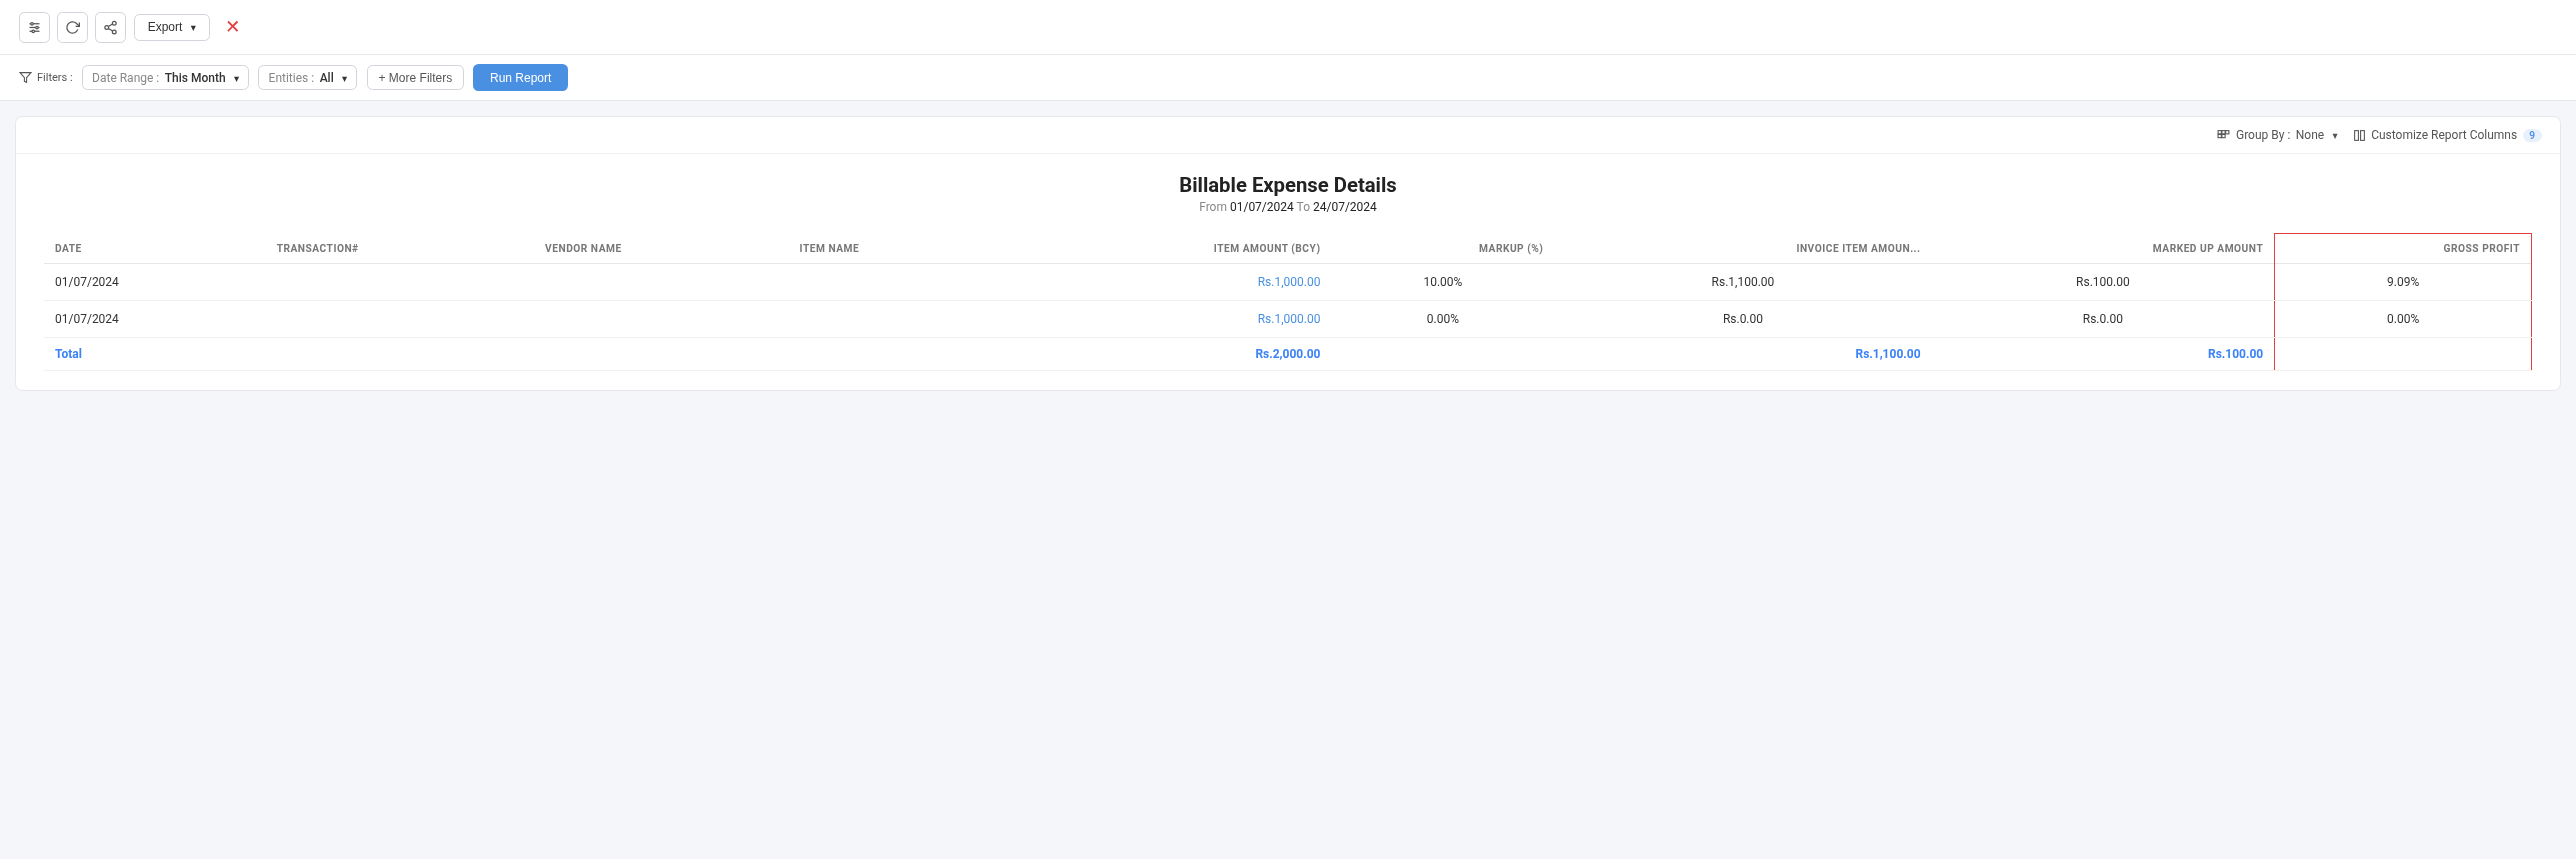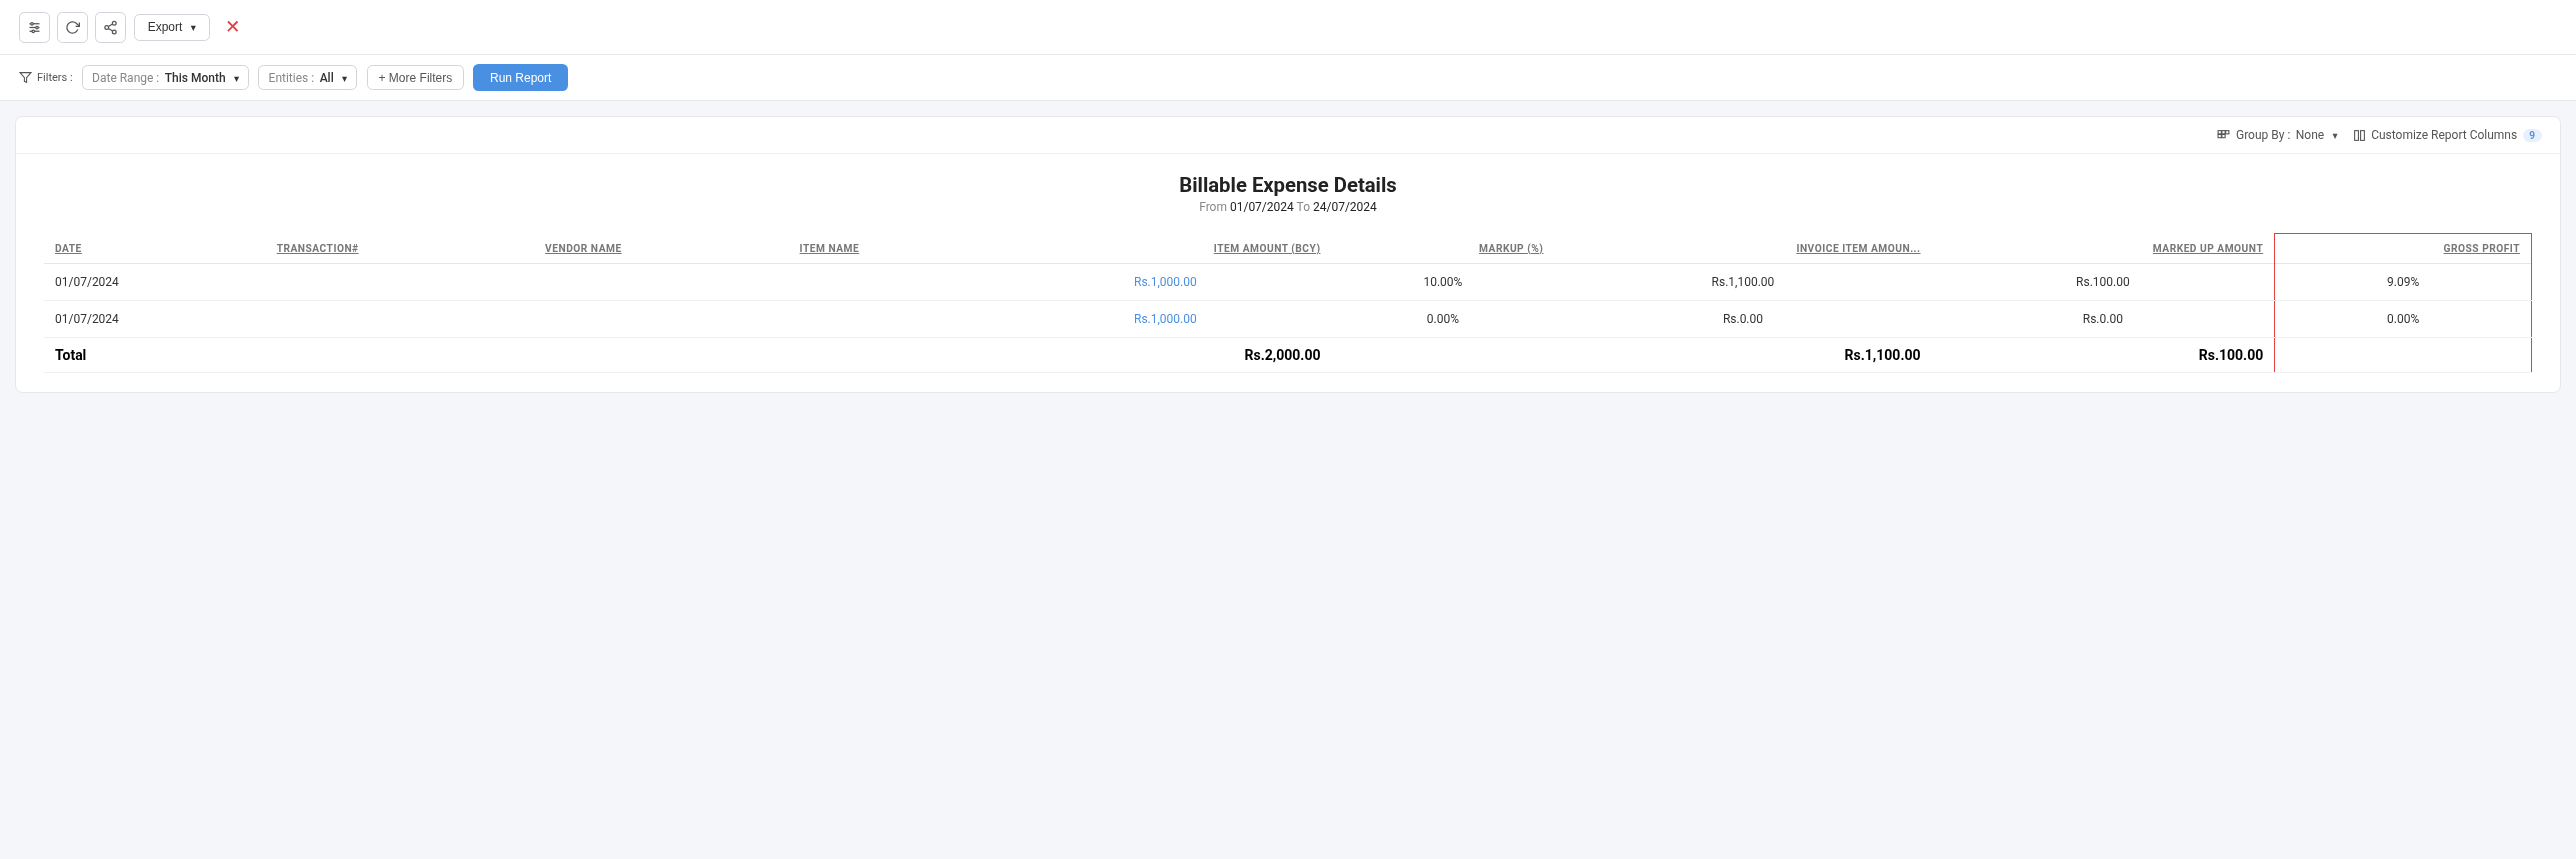--- a/index.html
+++ b/index.html
@@ -111,28 +111,27 @@
     .report-date-range .date-text { color: #222; }
 
     
     .report-table { width: 100%; border-collapse: collapse; }
     .report-table thead tr { border-bottom: 1.8px solid #e5e7eb; }
     .report-table th {
       text-align: left; padding: 9.2px 11px;
       font-size: 10.2px; font-weight: 700; color: #777;
       text-transform: uppercase; letter-spacing: 0.5px;
       white-space: nowrap;
-      text-decoration: underline;
     }
     .report-table th.align-right { text-align: right; }
     .report-table td { padding: 11px 11px; font-size: 12px; color: #333; border-bottom: 0.9px solid #f0f0f0; }
     .report-table td.align-right { text-align: center; }
-    .report-table td.link-cell { color: #4a90e2; text-align: center; }
+    .report-table td.link-cell { color: #4a90e2; text-align: right; }
     .report-table tfoot tr { border-top: 1.8px solid #e5e7eb; }
-    .report-table tfoot td { padding: 9px 11px; font-size: 14px; font-weight: 700; color: #000000; }
+    .report-table tfoot td { padding: 9px 11px; font-size: 12px; font-weight: 700; color: #3b82f6; }
     .report-table tfoot td.align-right { text-align: right; margin-top: 22px; }
 
     
     .gross-profit-col {
       border-left: 1.8px solid #e53e3e;
       border-right: 1.8px solid #e53e3e;
     }
     .gross-profit-header {
       border-left: 1.8px solid #e53e3e;
       border-right: 1.8px solid #e53e3e;

